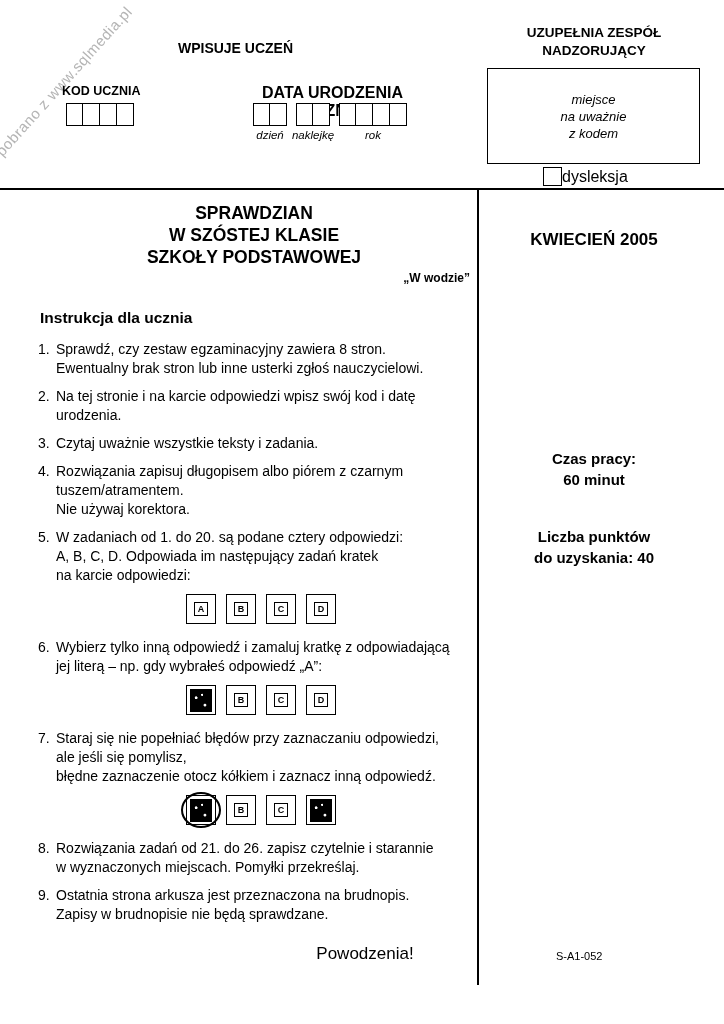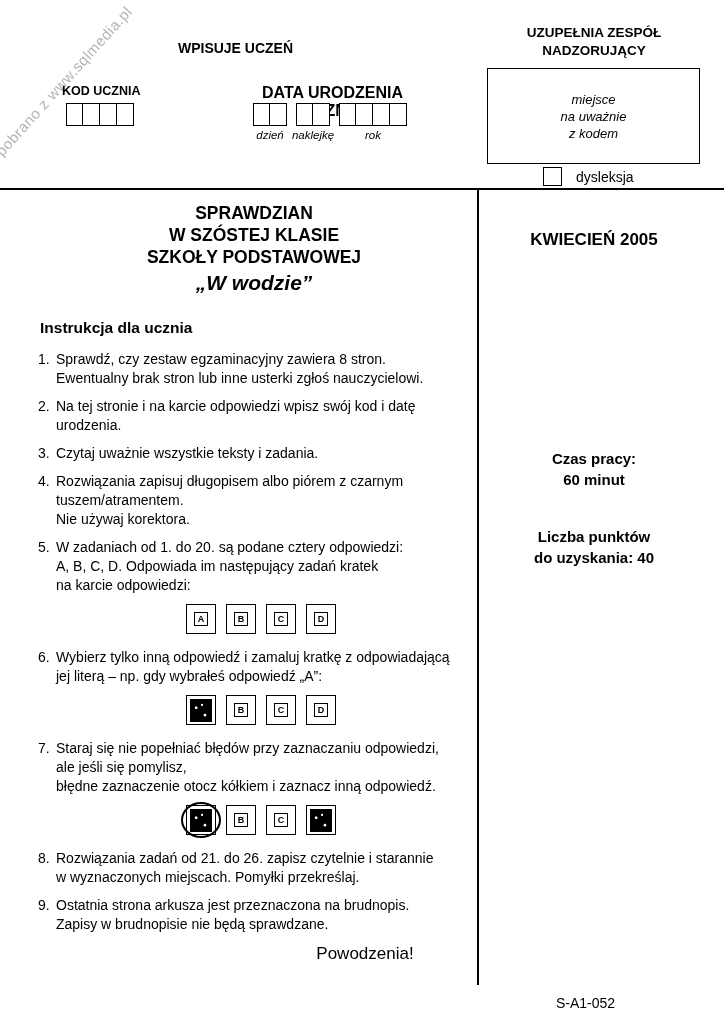--- a/index.html
+++ b/index.html
@@ -27,29 +27,29 @@
   .date-sublabels { position:absolute; left:253px; top:129px; display:flex; font-style:italic; font-size:11.5px; }
   .date-sublabels .slab { display:flex; justify-content:center; margin-right:9px; white-space:nowrap; }
   .slab-d { width:34px; } .slab-m { width:34px; } .slab-y { width:68px; margin-right:0; }
 
   .supervisor { position:absolute; left:488px; top:24px; width:212px; text-align:center; font-weight:bold; font-size:13.5px; line-height:18px; }
   .sticker-box { position:absolute; left:487px; top:68px; width:213px; height:96px; border:1.5px solid #000;
                  display:flex; flex-direction:column; justify-content:center; align-items:center;
                  font-style:italic; font-size:13px; line-height:17px; }
   .dyslexia { position:absolute; left:543px; top:167px; display:flex; align-items:center; }
   .dys-box { width:19px; height:19px; border:1.5px solid #000; background:#fff; }
-  .dys-label { margin-left:14px; font-size:14px; }
+  .dys-label { font-size:16px; }
 
   
   .vline { position:absolute; left:477px; top:190px; width:2px; height:795px; background:#000; }
 
   
   .leftcol { position:absolute; left:38px; top:198px; width:432px; }
   .title { text-align:center; font-weight:bold; font-size:17.5px; line-height:22px; margin-top:4px; }
-  .subtitle { text-align:center; font-weight:bold; font-style:italic; font-size:21px; margin-top:3px; }
+  .subtitle { text-align:right; font-weight:bold; font-size:12px; margin-top:3px; }
   .instr-heading { font-weight:bold; font-size:15.5px; margin:24px 0 13px 2px; }
   .item { display:flex; margin-bottom:9px; font-size:14px; line-height:19px; }
   .item .num { width:18px; flex:none; }
   .item .body { flex:1; }
   .u { }
 
   
   .abox-row { display:flex; margin:9px 0 5px 130px; }
   .abox { position:relative; width:30px; height:30px; border:1.5px solid #000; margin-right:10px;
           display:flex; align-items:center; justify-content:center; background:#fff; }
@@ -61,21 +61,21 @@
       radial-gradient(circle at 68% 70%, #fff 1px, transparent 1.8px),
       radial-gradient(circle at 55% 25%, #fff .8px, transparent 1.4px),
       #000; }
   .abox-circle { position:absolute; left:50%; top:50%; transform:translate(-50%,-50%);
     width:40px; height:36px; border:2.5px solid #000; border-radius:50%; pointer-events:none; }
 
   
   .kwiecien { position:absolute; left:488px; top:230px; width:212px; text-align:center; font-weight:bold; font-size:17px; }
   .czas { position:absolute; left:488px; top:448px; width:212px; text-align:center; font-weight:bold; font-size:15px; line-height:21px; }
   .punkty { position:absolute; left:488px; top:526px; width:212px; text-align:center; font-weight:bold; font-size:15px; line-height:21px; }
-  .form-code { position:absolute; left:556px; top:995px; font-size:14px; }
+  .form-code { position:absolute; left:556px; top:950px; font-size:11px; }
 
   .good-luck { position:absolute; left:300px; top:944px; width:130px; text-align:center; font-size:17px; }
 </style>
 </head>
 <body>
 
 <div class="page">
 
   <div class="watermark">pobrano z www.sqlmedia.pl</div>
 

